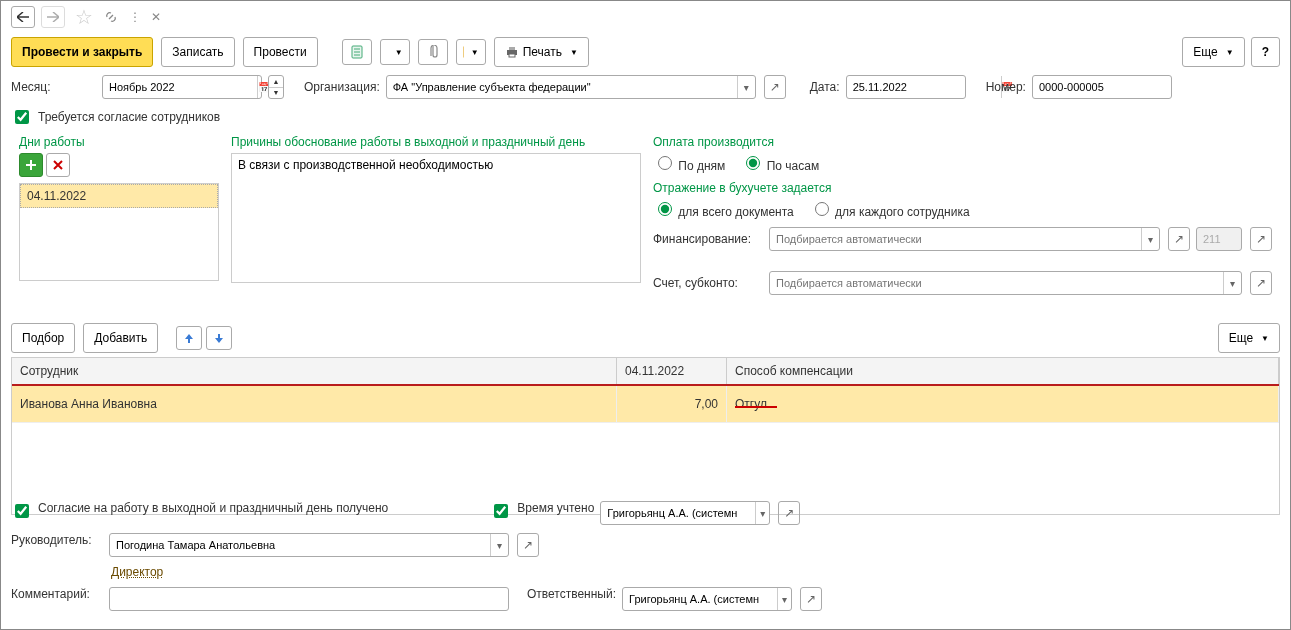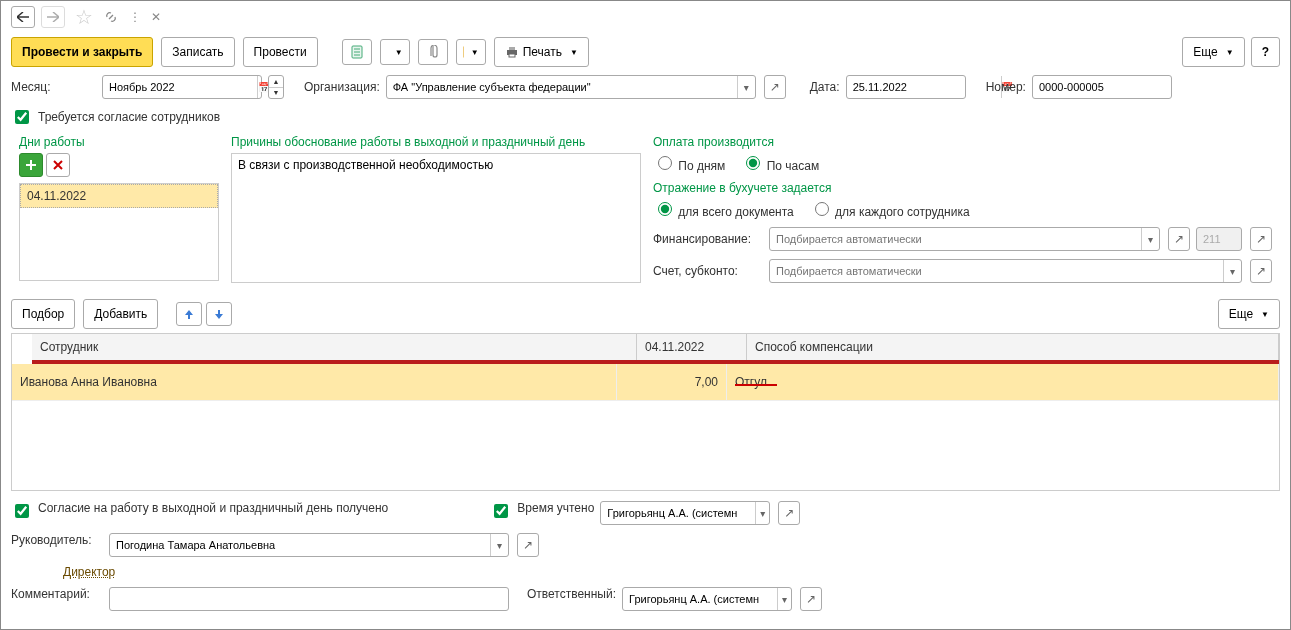--- a/index.html
+++ b/index.html
@@ -142,21 +142,21 @@
   }
   .reason-area {
     width: 100%; height: 130px;
     border: 1px solid #ccc;
     padding: 4px 6px;
     font-family: Arial;
     font-size: 12px;
     resize: none;
   }
   .radio-row { display: flex; gap: 16px; align-items: center; margin-bottom: 8px; }
-  .col3 .field-row { display:flex; align-items:center; gap:6px; margin-bottom:8px;}
+  .col3 .field-row { display:flex; align-items:center; gap:6px; margin-bottom:20px;}
   .col3 .field-row .label { min-width: 110px;}
 
   .table-toolbar {
     display: flex;
     align-items: center;
     padding: 4px 10px;
     gap: 8px;
   }
   .arrow-group { display: flex; gap: 4px; margin-left: 10px;}
   .arrow-btn {
@@ -169,21 +169,21 @@
   }
 
   .data-table {
     border: 1px solid #ccc;
     margin: 0 10px;
     height: 158px;
     display: flex;
     flex-direction: column;
     background: #fff;
   }
-  .dt-head { display: flex; background: #f4f4f4; border-bottom: 4px solid #b91c1c; margin-left: 20px;}
+  .dt-head { display: flex; background: #f4f4f4; border-bottom: 2px solid #b91c1c;}
   .dt-head .cell { padding: 6px 8px; border-right: 1px solid #ccc;}
   .dt-row { display: flex; background: #ffe9a8;}
   .dt-row .cell { padding: 11px 8px; border-right: 1px solid #eee; border-bottom: 1px solid #eee;}
   .cell.c-emp { width: 605px; }
   .cell.c-date { width: 110px; text-align: left; }
   .cell.c-date.body { text-align: right; }
   .cell.c-comp { flex: 1; position: relative; }
   .underline-red {
     position: absolute;
     height: 2px; width: 42px;
@@ -191,21 +191,21 @@
     left: 8px; top: 20px;
   }
   .dt-body-fill { flex: 1; background: #fff; }
 
   .footer {
     position: absolute;
     bottom: 0; left: 0; right: 0;
     padding: 6px 10px 10px;
   }
   .footer .row { display: flex; gap: 6px; margin-bottom: 8px;}
-  .director-link { color: #6a4a00; text-decoration: underline dotted; margin-left: 52px; cursor: pointer;}
+  .director-link { color: #6a4a00; text-decoration: underline dotted; margin-left: 100px; cursor: pointer;}
   .disabled-input {
     background: #f0f0f0;
     color: #aaa;
   }
   svg { display: block; }
 </style>
 </head>
 <body>
 
 <div class="titlebar">

